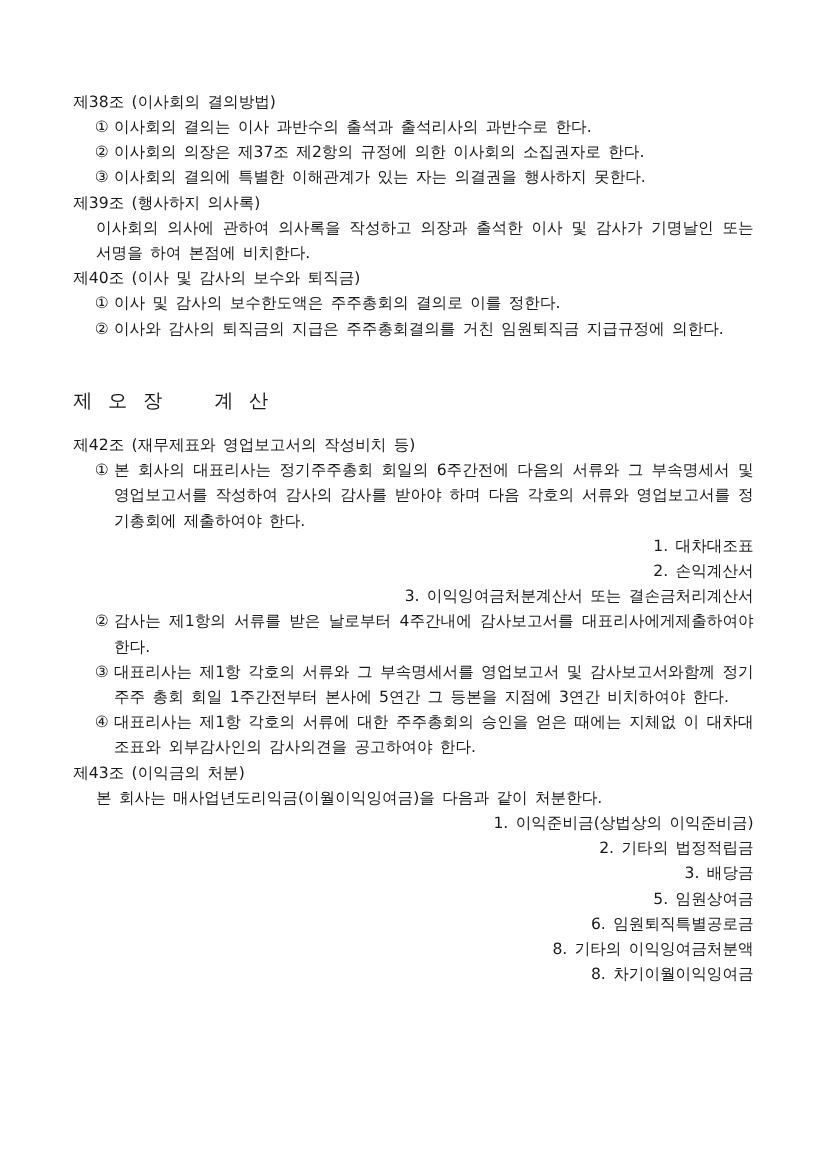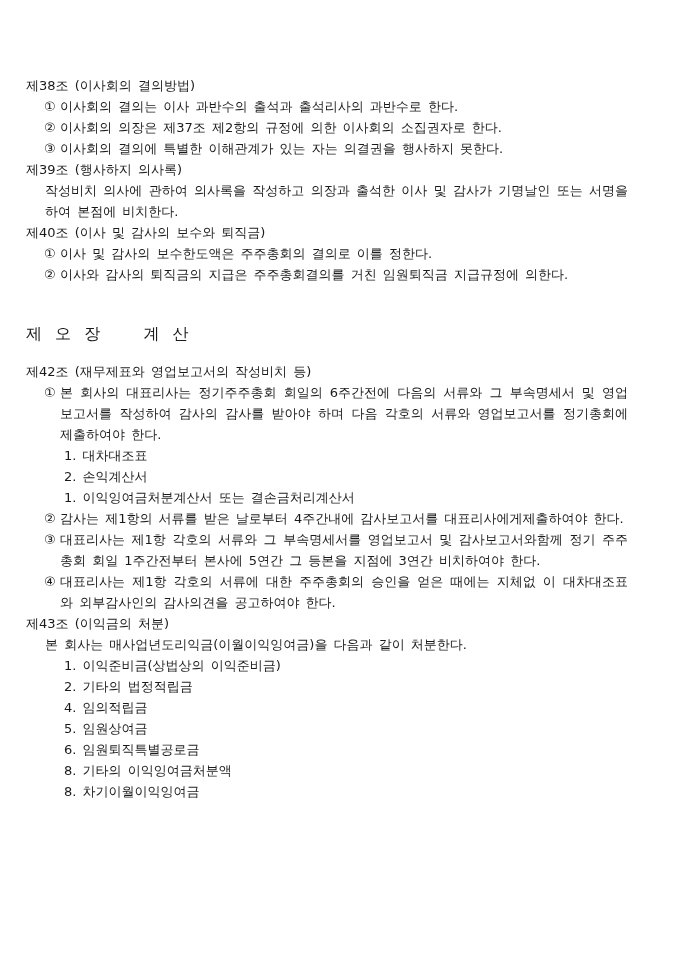--- a/index.html
+++ b/index.html
@@ -11,21 +11,21 @@
     width: 680px;
     height: 962px;
     overflow: hidden;
     font-family: "DejaVu Sans", "Liberation Sans", sans-serif;
     color: #1a1a1a;
   }
   .page {
     box-sizing: border-box;
     width: 680px;
     height: 962px;
-    padding: 75px 52px 40px 26px;
+    padding: 75px 52px 40px 61px;
     font-size: 13px;
     line-height: 21px;
     word-spacing: 2px;
   }
   .article { margin: 0; }
   .article-title {
     margin: 0;
     font-size: 13px;
     font-weight: normal;
   }
@@ -39,21 +39,21 @@
   }
   .clause .marker {
     flex: 0 0 16px;
     margin-left: 18px;
   }
   .clause .ctext {
     flex: 1;
     text-align: justify;
   }
   .num-list { margin: 0; padding: 0; list-style: none; }
-  .num-item { margin: 0 0 0 38px; }
+  .num-item { margin: 0 0 0 38px; text-align: right; }
   .chapter-heading {
     margin: 38px 0 17px 0;
     font-size: 16px;
     font-weight: normal;
     letter-spacing: 3px;
     white-space: pre;
   }
 </style>
 </head>
 <body>
@@ -71,21 +71,21 @@
       <span class="ctext">이사회의 의장은 제37조 제2항의 규정에 의한 이사회의 소집권자로 한다.</span>
     </p>
     <p class="clause">
       <span class="marker">③</span>
       <span class="ctext">이사회의 결의에 특별한 이해관계가 있는 자는 의결권을 행사하지 못한다.</span>
     </p>
   </section>
 
   <section class="article">
     <h3 class="article-title">제39조 (행사하지 의사록)</h3>
-    <p class="body-par">작성비치 의사에 관하여 의사록을 작성하고 의장과 출석한 이사 및 감사가 기명날인 또는 서명을 하여 본점에 비치한다.</p>
+    <p class="body-par">이사회의 의사에 관하여 의사록을 작성하고 의장과 출석한 이사 및 감사가 기명날인 또는 서명을 하여 본점에 비치한다.</p>
   </section>
 
   <section class="article">
     <h3 class="article-title">제40조 (이사 및 감사의 보수와 퇴직금)</h3>
     <p class="clause">
       <span class="marker">①</span>
       <span class="ctext">이사 및 감사의 보수한도액은 주주총회의 결의로 이를 정한다.</span>
     </p>
     <p class="clause">
       <span class="marker">②</span>
@@ -98,21 +98,21 @@
 
   <section class="article">
     <h3 class="article-title">제42조 (재무제표와 영업보고서의 작성비치 등)</h3>
     <p class="clause">
       <span class="marker">①</span>
       <span class="ctext">본 회사의 대표리사는 정기주주총회 회일의 6주간전에 다음의 서류와 그 부속명세서 및 영업보고서를 작성하여 감사의 감사를 받아야 하며 다음 각호의 서류와 영업보고서를 정기총회에 제출하여야 한다.</span>
     </p>
     <ul class="num-list">
       <li class="num-item">1. 대차대조표</li>
       <li class="num-item">2. 손익계산서</li>
-      <li class="num-item">1. 이익잉여금처분계산서 또는 결손금처리계산서</li>
+      <li class="num-item">3. 이익잉여금처분계산서 또는 결손금처리계산서</li>
     </ul>
     <p class="clause">
       <span class="marker">②</span>
       <span class="ctext">감사는 제1항의 서류를 받은 날로부터 4주간내에 감사보고서를 대표리사에게제출하여야 한다.</span>
     </p>
     <p class="clause">
       <span class="marker">③</span>
       <span class="ctext">대표리사는 제1항 각호의 서류와 그 부속명세서를 영업보고서 및 감사보고서와함께 정기 주주 총회 회일 1주간전부터 본사에 5연간 그 등본을 지점에 3연간 비치하여야 한다.</span>
     </p>
     <p class="clause">
@@ -120,21 +120,21 @@
       <span class="ctext">대표리사는 제1항 각호의 서류에 대한 주주총회의 승인을 얻은 때에는 지체없 이 대차대조표와 외부감사인의 감사의견을 공고하여야 한다.</span>
     </p>
   </section>
 
   <section class="article">
     <h3 class="article-title">제43조 (이익금의 처분)</h3>
     <p class="body-par">본 회사는 매사업년도리익금(이월이익잉여금)을 다음과 같이 처분한다.</p>
     <ul class="num-list">
       <li class="num-item">1. 이익준비금(상법상의 이익준비금)</li>
       <li class="num-item">2. 기타의 법정적립금</li>
-      <li class="num-item">4. 임의적립금</li>
+      <li class="num-item">3. 배당금</li>
       <li class="num-item">5. 임원상여금</li>
       <li class="num-item">6. 임원퇴직특별공로금</li>
       <li class="num-item">8. 기타의 이익잉여금처분액</li>
       <li class="num-item">8. 차기이월이익잉여금</li>
     </ul>
   </section>
 
 </div>
 
 </body></html>

